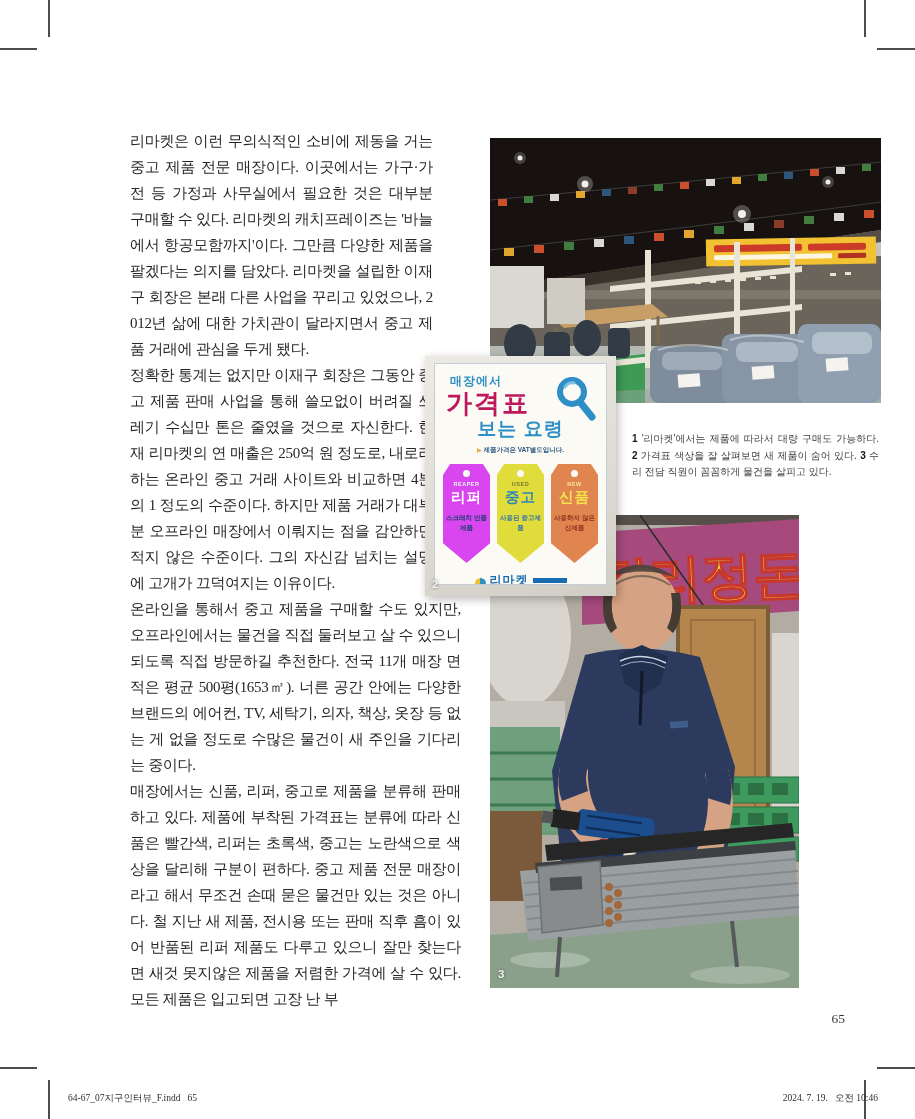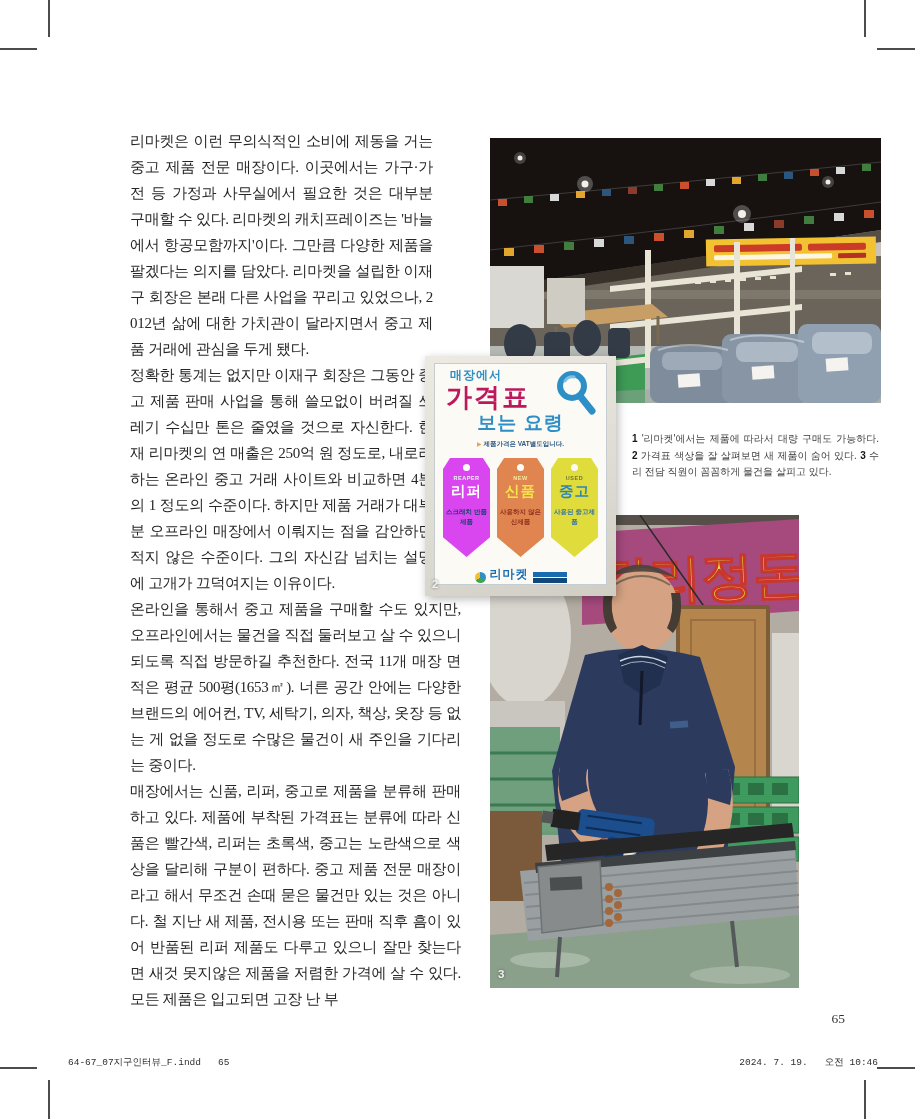--- a/index.html
+++ b/index.html
@@ -29,21 +29,21 @@
   .photo-label{position:absolute;color:#f2f2f2;font-family:"Liberation Sans","DejaVu Sans",sans-serif;
                font-size:11.5px;font-weight:bold;text-shadow:0 0 3px rgba(0,0,0,.5);z-index:6;}
   .label-3{left:8px;bottom:8px;}
   
   .poster-photo{position:absolute;left:425px;top:356px;width:191px;height:240px;
                 background:linear-gradient(160deg,#eceae2 0%,#dddbd2 60%,#cfcdc4 100%);
                 box-shadow:2px 3px 9px rgba(0,0,0,.28);z-index:5;}
   .poster{position:absolute;left:9px;top:7px;right:9px;bottom:11px;background:#fbfaf5;
           border:1px solid #c6cdd2;display:flex;flex-direction:column;align-items:center;
           font-family:"Liberation Sans","DejaVu Sans",sans-serif;overflow:hidden;}
-  .p-title{position:relative;width:100%;margin-top:3px;}
+  .p-title{position:relative;width:100%;margin-top:9px;}
   .p-line1{color:#2e8fc6;font-weight:bold;font-size:12px;letter-spacing:1px;margin-left:15px;}
   .p-line2{color:#be185d;font-weight:bold;font-size:26px;line-height:1.05;margin-left:11px;letter-spacing:2px;}
   .p-line3{color:#2e8fc6;font-weight:bold;font-size:19px;line-height:1.25;text-align:center;letter-spacing:1px;}
   .magnifier{position:absolute;right:8px;top:2px;}
   .vat{font-size:6.5px;font-weight:bold;color:#2a567f;margin-top:5px;white-space:pre;}
   .vat-arrow{color:#f0a24b;font-size:6px;}
   .tag-row{display:flex;gap:7px;margin-top:9px;}
   .tag{position:relative;width:47px;height:99px;display:flex;flex-direction:column;align-items:center;
        text-align:center;clip-path:polygon(15% 0,85% 0,100% 11%,100% 80%,50% 100%,0 80%,0 11%);}
   .hole{width:7px;height:7px;border-radius:50%;background:#fbfaf5;margin-top:6px;}
@@ -59,21 +59,21 @@
   .badge.b2{background:#10487c;}
   .label-2{left:7px;bottom:6px;}
   
   .photo-caption{position:absolute;left:632px;top:431px;width:247px;z-index:2;
                  font-family:"Liberation Sans","DejaVu Sans",sans-serif;font-size:10px;
                  line-height:16.5px;color:#3d3d3d;text-align:justify;word-break:break-all;}
   .cap-num{font-weight:bold;color:#161616;}
   
   .page-num{position:absolute;left:789px;top:1011px;width:56px;text-align:right;
             font-size:13.5px;color:#333;font-family:Liberation Serif, serif;}
-  .footer-left,.footer-right{position:absolute;top:1056px;font-family:Liberation Mono, monospace;
+  .footer-left,.footer-right{position:absolute;top:1092px;font-family:Liberation Serif, serif;
             font-size:9.5px;color:#2e2e2e;white-space:pre;z-index:3;}
   .footer-left{left:68px;}
   .footer-right{right:37px;}
 </style>
 </head>
 <body>
 
 <div class="sheet">
 
   <div class="crop tl-v"></div>
@@ -315,31 +315,31 @@
         </svg>
       </div>
       <div class="vat"><span class="vat-arrow">▶</span><span> 제품가격은 VAT별도입니다.</span></div>
       <div class="tag-row" id="tag-row">
           <div class="tag" style="background: #d946ef;">
             <span class="hole"></span>
             <span class="eyebrow" style="color: rgb(234, 246, 239);">REAPER</span>
             <span class="tname" style="color: rgb(255, 255, 255);">리퍼</span>
             <span class="tdesc" style="color: rgb(20, 64, 107);">스크래치 반품제품</span>
           </div>
+          <div class="tag" style="background: rgb(223, 220, 59);">
+            <span class="hole"></span>
+            <span class="eyebrow" style="color: rgb(119, 117, 42);">USED</span>
+            <span class="tname" style="color: rgb(46, 134, 181);">중고</span>
+            <span class="tdesc" style="color: rgb(46, 111, 174);">사용된 중고제품</span>
+          </div>
           <div class="tag" style="background: rgb(224, 133, 79);">
             <span class="hole"></span>
             <span class="eyebrow" style="color: rgb(247, 233, 160);">NEW</span>
             <span class="tname" style="color: rgb(245, 227, 75);">신품</span>
             <span class="tdesc" style="color: rgb(140, 46, 28);">사용하지 않은 신제품</span>
-          </div>
-          <div class="tag" style="background: rgb(223, 220, 59);">
-            <span class="hole"></span>
-            <span class="eyebrow" style="color: rgb(119, 117, 42);">USED</span>
-            <span class="tname" style="color: rgb(46, 134, 181);">중고</span>
-            <span class="tdesc" style="color: rgb(46, 111, 174);">사용된 중고제품</span>
           </div>
         </div>
       <div class="logo-row">
         <span class="logo-icon"></span>
         <span class="logo-text">리마켓</span>
         <span class="logo-badges">
           <span class="badge"></span>
           <span class="badge b2"></span>
         </span>
       </div>

